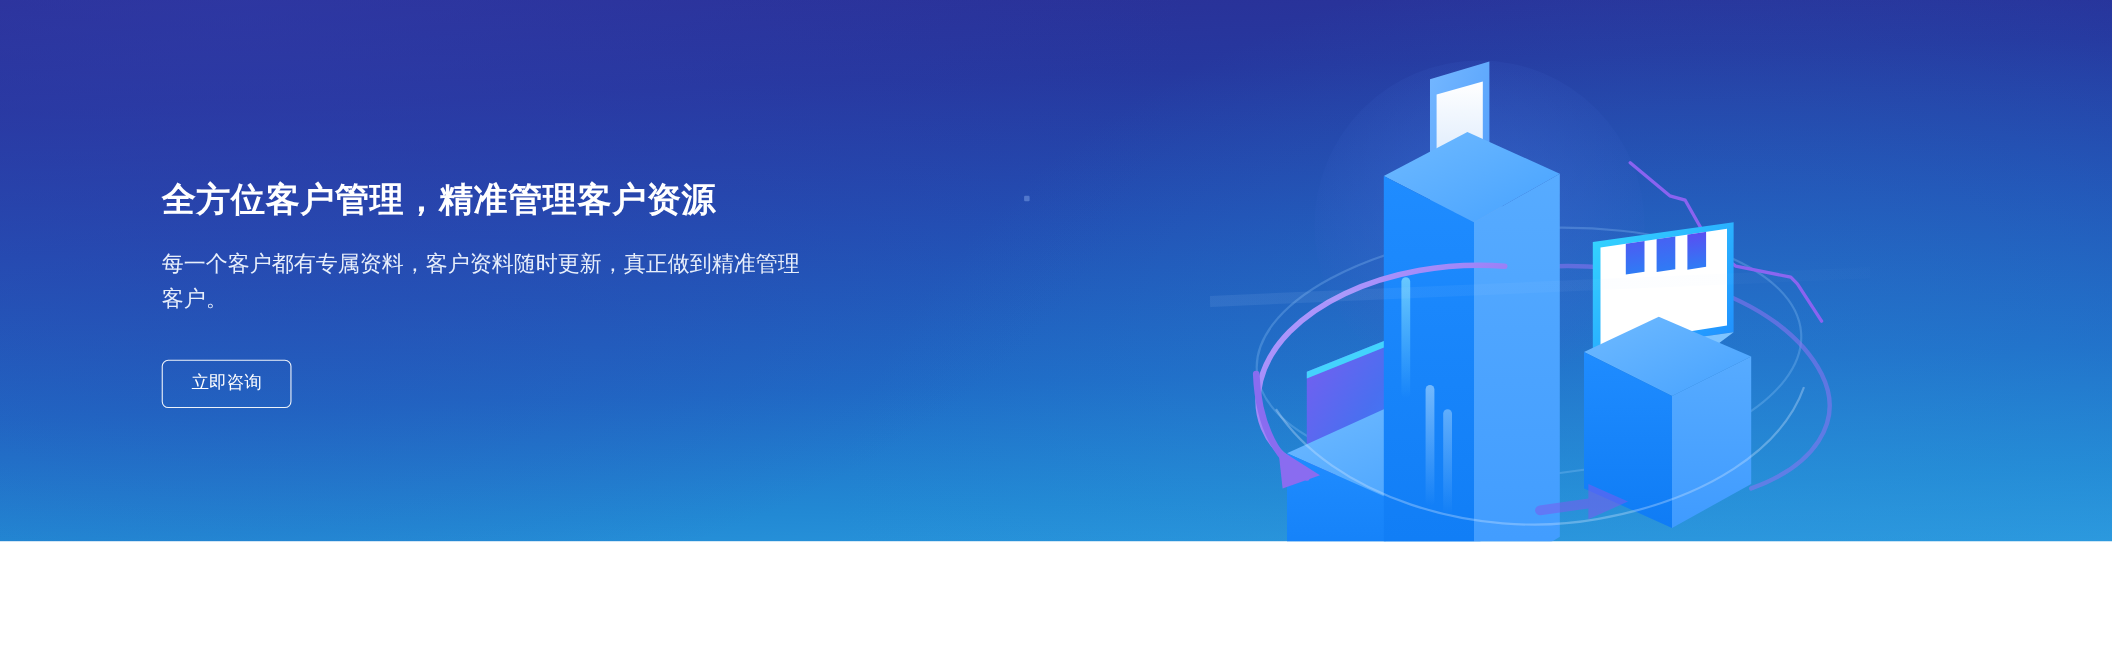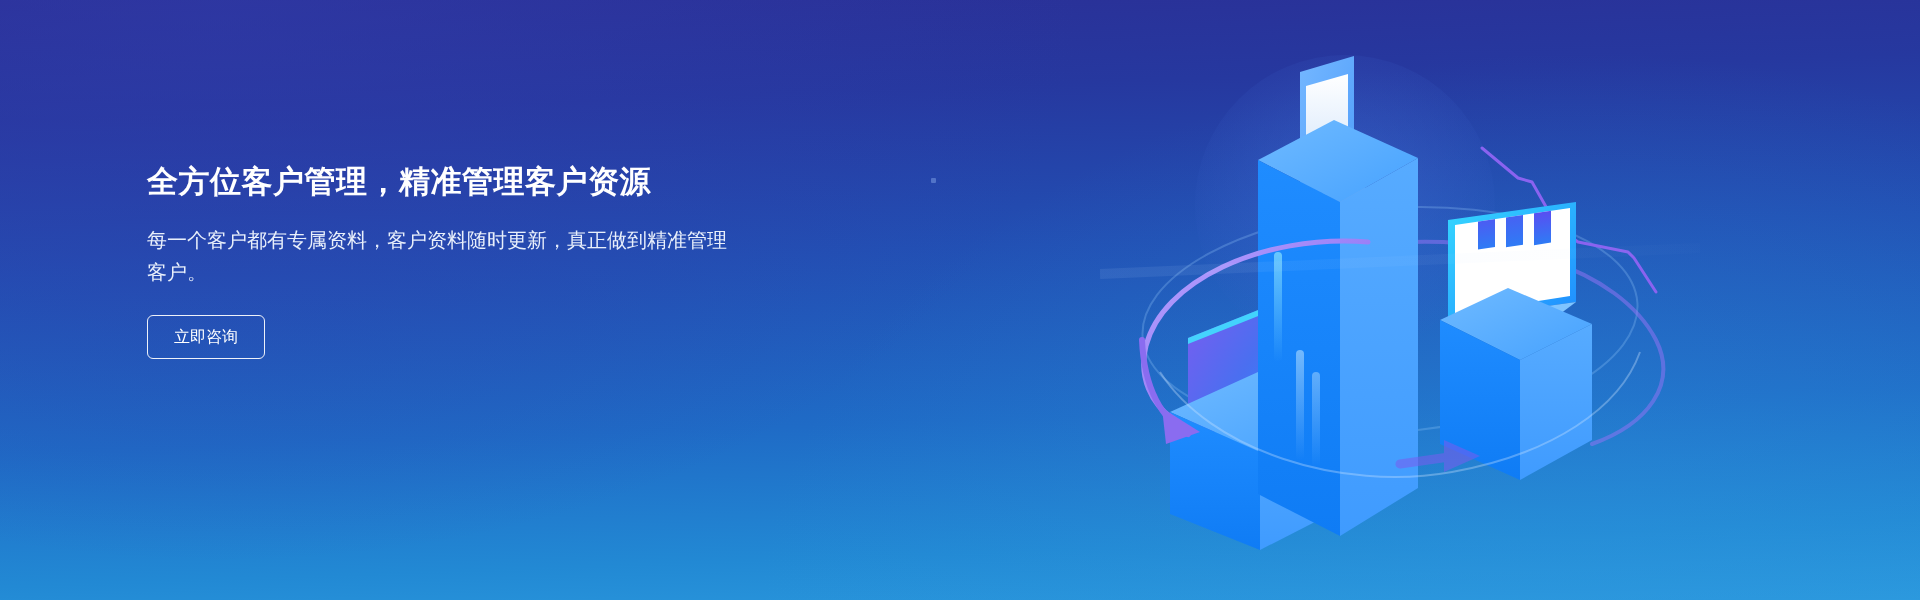--- a/index.html
+++ b/index.html
@@ -1,21 +1,21 @@
 <!DOCTYPE html>
 <html><head>
 <meta charset="utf-8">
 <style>
   html,body{margin:0;padding:0;}
   body{
     width:1920px;height:600px;overflow:hidden;
     font-family:"Liberation Sans","DejaVu Sans",sans-serif;
   }
   .banner{
-    position:relative;width:1920px;height:600px;overflow:hidden;
+    position:relative;width:1920px;height:492px;overflow:hidden;
     background:linear-gradient(178deg,#2b2f96 0%,#26389f 18%,#2250b4 42%,#1f6bc6 68%,#2289d4 88%,#2b9ade 100%);
     text-decoration:underline;
   }
   
   .bg-glow-a{
     position:absolute;left:-200px;top:-260px;width:1400px;height:900px;
     background:radial-gradient(ellipse at 30% 30%,rgba(48,60,170,.55) 0%,rgba(40,58,160,0) 62%);
     pointer-events:none;
   }
   .bg-glow-b{
@@ -37,21 +37,21 @@
   .copy{position:absolute;left:147px;top:163px;width:640px;}
   .headline{
     margin:0;font-size:31px;line-height:1.25;font-weight:bold;color:#ffffff;
     letter-spacing:.5px;white-space:nowrap;
   }
   .subcopy{
     margin:22px 0 0 0;font-size:20px;line-height:1.62;color:#e8effb;
     width:590px;font-weight:normal;
   }
   .cta{
-    display:inline-block;margin-top:26px;
+    display:inline-block;margin-top:38px;
     padding:0 26px;height:44px;line-height:42px;
     border:1px solid rgba(255,255,255,.92);border-radius:6px;
     color:#ffffff;font-size:16px;background:transparent;
     cursor:pointer;box-sizing:border-box;
   }
 
   
   .art{position:absolute;left:1100px;top:20px;width:600px;height:560px;}
   .art svg{display:block;}
 </style>

